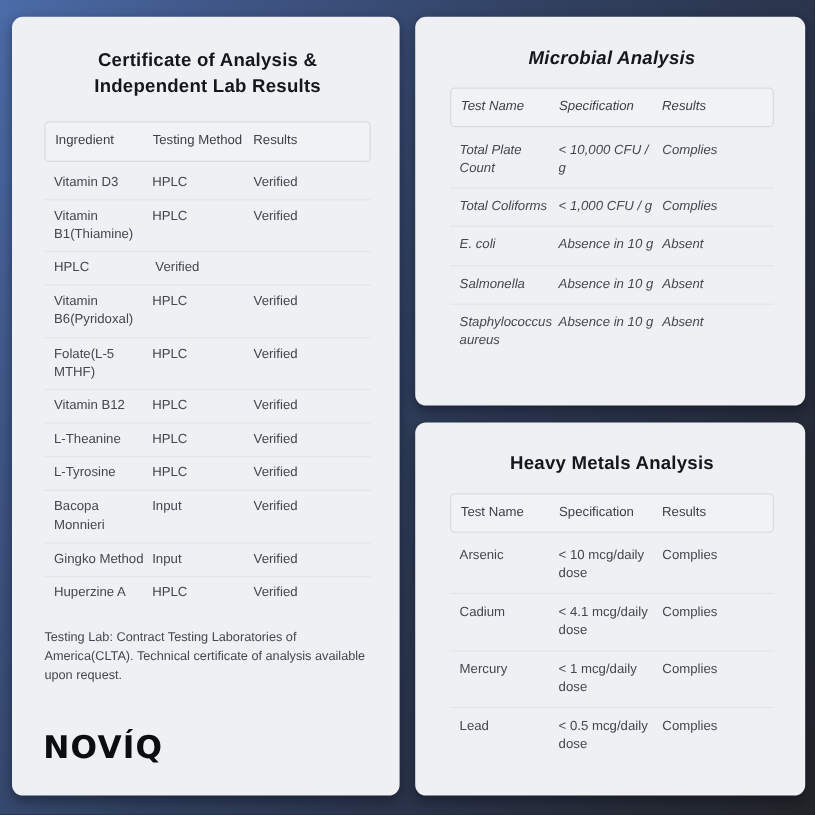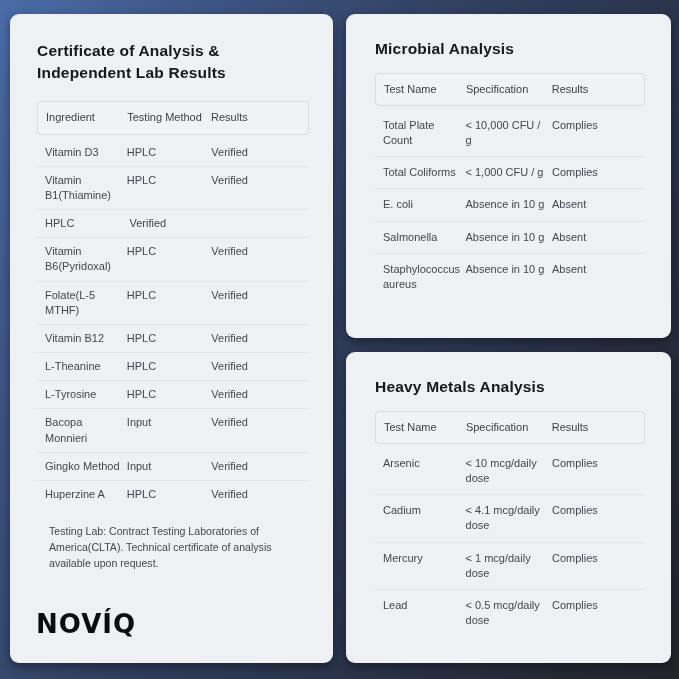--- a/index.html
+++ b/index.html
@@ -6,25 +6,25 @@
   .stage{
     position:relative;width:679px;height:679px;overflow:hidden;
     background:linear-gradient(118deg,#4b6ca8 0%,#3e5483 20%,#30405f 45%,#2a3349 68%,#262b37 85%,#232529 100%);
     font-family:"Liberation Sans",sans-serif;
   }
   .panel{
     position:absolute;background:#eef0f3;border-radius:9px;
     box-shadow:0 4px 10px rgba(8,12,22,.45);box-sizing:border-box;
   }
   .panel-left{left:10px;top:14px;width:323px;height:649px;padding:26px 24px 0 27px;}
-  .panel-mic{left:346px;top:14px;width:325px;height:324px;padding:24px 26px 0 29px;}
+  .panel-mic{left:346px;top:14px;width:325px;height:324px;padding:24px 26px 0 29px;font-style:italic;}
   .panel-hm{left:346px;top:352px;width:325px;height:311px;padding:24px 26px 0 29px;}
   .panel-title{
     margin:0;font-size:15.5px;font-weight:700;color:#15171c;
-    line-height:1.4;letter-spacing:.2px;
+    line-height:1.4;letter-spacing:.2px;text-align:center;
   }
   .tbl{margin-top:18px;}
   .panel-mic .tbl,.panel-hm .tbl{margin-top:13px;}
   .thead{
     display:flex;align-items:flex-start;
     border:1px solid #d9dbe0;background:#f1f2f5;border-radius:4px;
     padding:8px 0 8px 8px;margin-bottom:4px;
   }
   .thead .cell{color:#3c4048;}
   .trow{display:flex;padding:6px 0 6px 8px;border-bottom:1px solid #e3e4e8;}
@@ -34,21 +34,21 @@
     font-size:11px;color:#43474f;line-height:1.38;
     padding-right:6px;box-sizing:border-box;
   }
   .tbl-left .c0{width:31%;}
   .tbl-left .c1{width:32%;}
   .tbl-left .c2{flex:1;}
   .tbl-right .c0{width:31.5%;}
   .tbl-right .c1{width:33%;}
   .tbl-right .c2{flex:1;}
   .footnote{
-    margin:16px 12px 0;font-size:10.6px;color:#43474f;line-height:1.5;
+    margin:16px 0 0;font-size:10.6px;color:#43474f;line-height:1.5;
   }
   .logo{
     position:absolute;left:26px;bottom:24px;
     font-family:"DejaVu Sans",sans-serif;font-size:26px;font-weight:700;
     color:#0c0d10;letter-spacing:1px;
   }
 </style>
 </head>
 <body>
 

